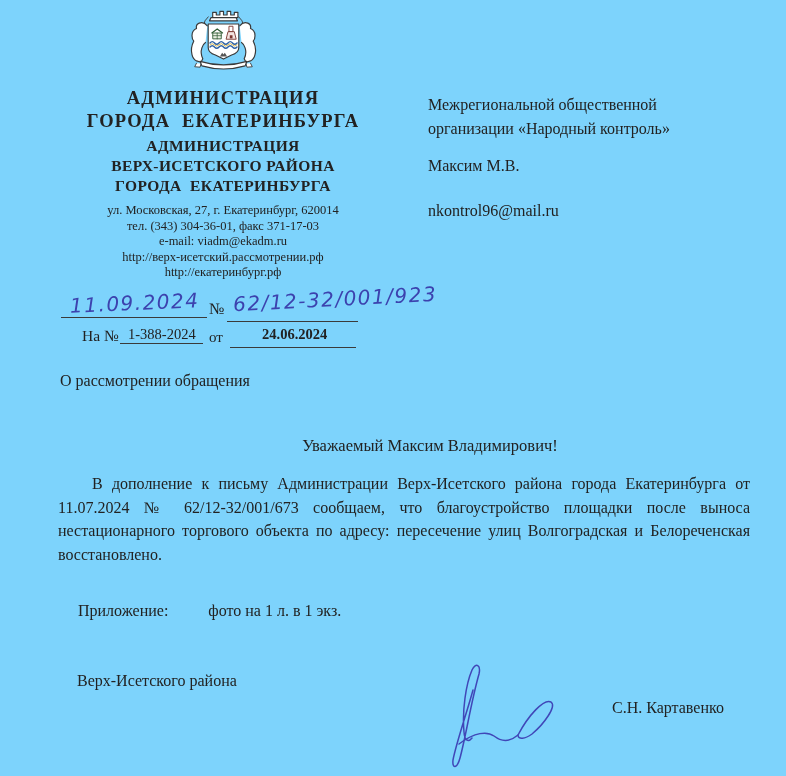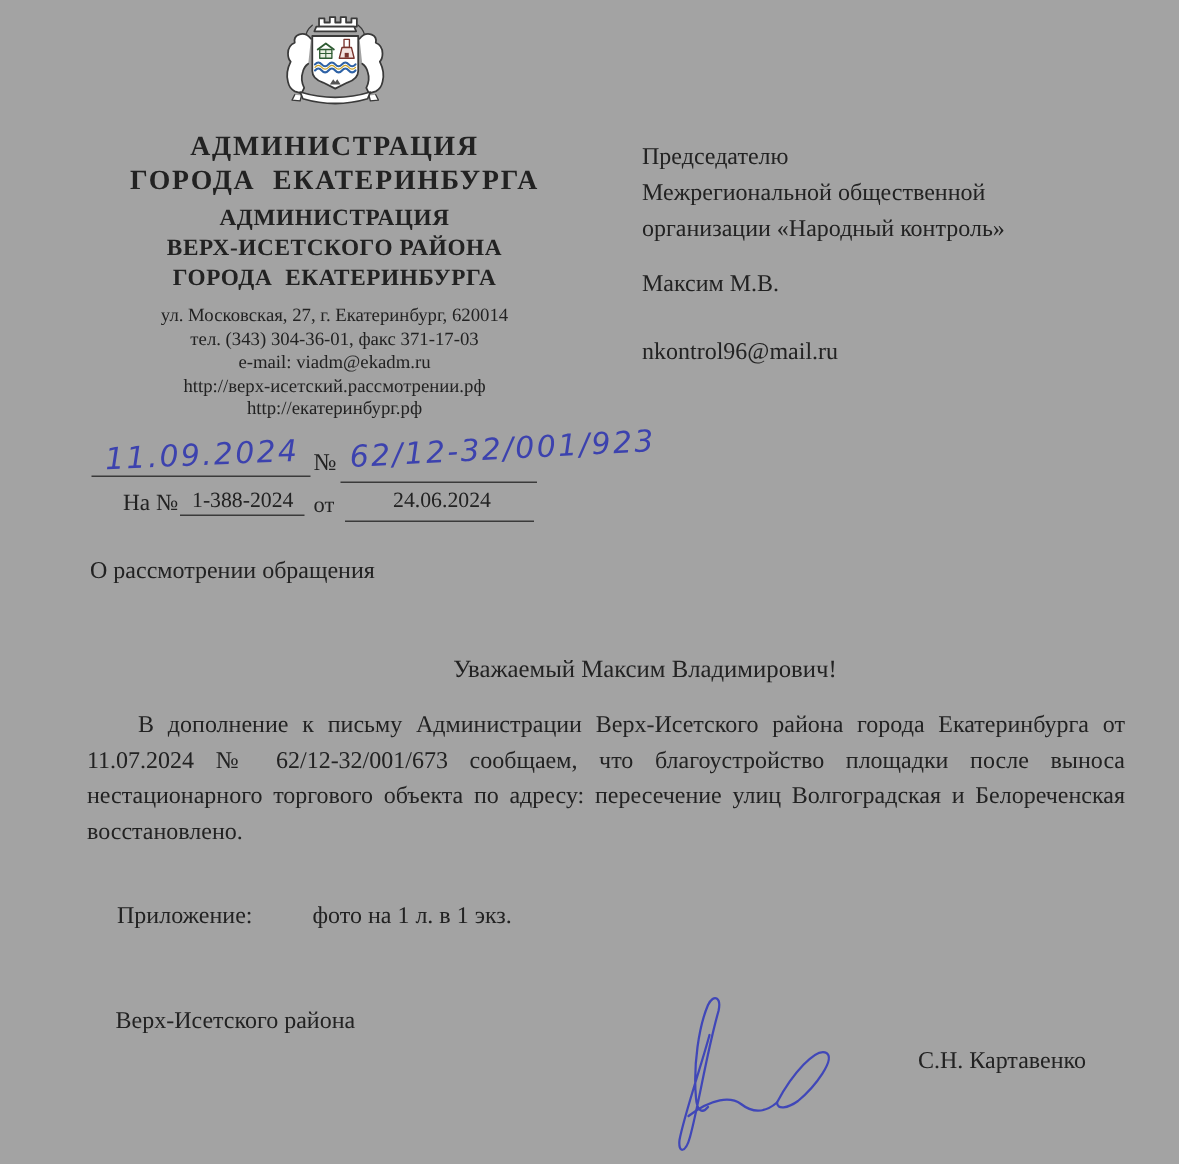--- a/index.html
+++ b/index.html
@@ -1,18 +1,18 @@
 <!DOCTYPE html>
 <html lang="ru"><head>
 <meta charset="utf-8">
 <style>
   html,body { margin:0; padding:0; background:#e8e8e8; }
   .page {
     position:relative; width:786px; height:776px; margin:0 auto;
-    background:#a3a3a3; overflow:hidden;
+    background:#7dd3fc; overflow:hidden;
     font-family:"Liberation Serif", serif; color:#222;
   }
   .abs { position:absolute; }
   .center { text-align:center; }
   .pre { white-space:pre; }
 
   
   .org-city { left:30px; top:87px; width:386px; font-weight:bold; font-size:18.5px;
               line-height:23px; letter-spacing:1.2px; }
   .org-district { left:30px; top:136px; width:386px; font-weight:bold; font-size:15.5px;
@@ -33,21 +33,21 @@
   .hw-number { left:233px; top:287px; font-size:20px; transform:rotate(-3deg); white-space:nowrap; }
   .num-sign { left:209px; top:300px; font-size:16px; }
   .uline { border-bottom:1.6px solid #3a3a3a; height:0; }
   .ul-1 { left:61px;  top:317px; width:146px; }
   .ul-2 { left:227px; top:321px; width:131px; }
   .ul-3 { left:120px; top:343px; width:83px; }
   .ul-4 { left:230px; top:347px; width:126px; }
   .ref-label-na { left:82px;  top:327px; font-size:15.5px; }
   .ref-in-number { left:128px; top:326px; font-size:14.5px; }
   .ref-label-ot { left:209px; top:329px; font-size:15px; }
-  .ref-in-date { left:262px; top:326px; font-size:14.5px; }
+  .ref-in-date { left:262px; top:326px; font-size:14.5px;font-weight:bold; }
 
   .subject { left:60px; top:372px; font-size:16px; }
   .salutation { left:230px; top:436px; width:400px; text-align:center; font-size:16.5px; }
 
   .body-par {
     left:58px; top:472px; width:692px; font-size:16px; line-height:23.5px;
     text-align:justify; text-indent:34px; margin:0;
   }
 
   .attachment { left:78px; top:602px; font-size:16px; }
@@ -110,21 +110,20 @@
 
   <div class="abs address-block center">
     <div>ул. Московская, 27, г. Екатеринбург, 620014</div>
     <div>тел. (343) 304-36-01, факс 371-17-03</div>
     <div>e-mail: viadm@ekadm.ru</div>
     <div>http://верх-исетский.рассмотрении.рф</div>
     <div>http://екатеринбург.рф</div>
   </div>
 
   <div class="abs recipient">
-    <div>Председателю</div>
     <div>Межрегиональной общественной</div>
     <div>организации «Народный контроль»</div>
     <div class="name">Максим М.В.</div>
     <div class="email">nkontrol96@mail.ru</div>
   </div>
 
   <div class="abs hand hw-date">11.09.2024</div>
   <div class="abs num-sign">№</div>
   <div class="abs hand hw-number">62/12-32/001/923</div>
   <div class="abs uline ul-1"></div>

